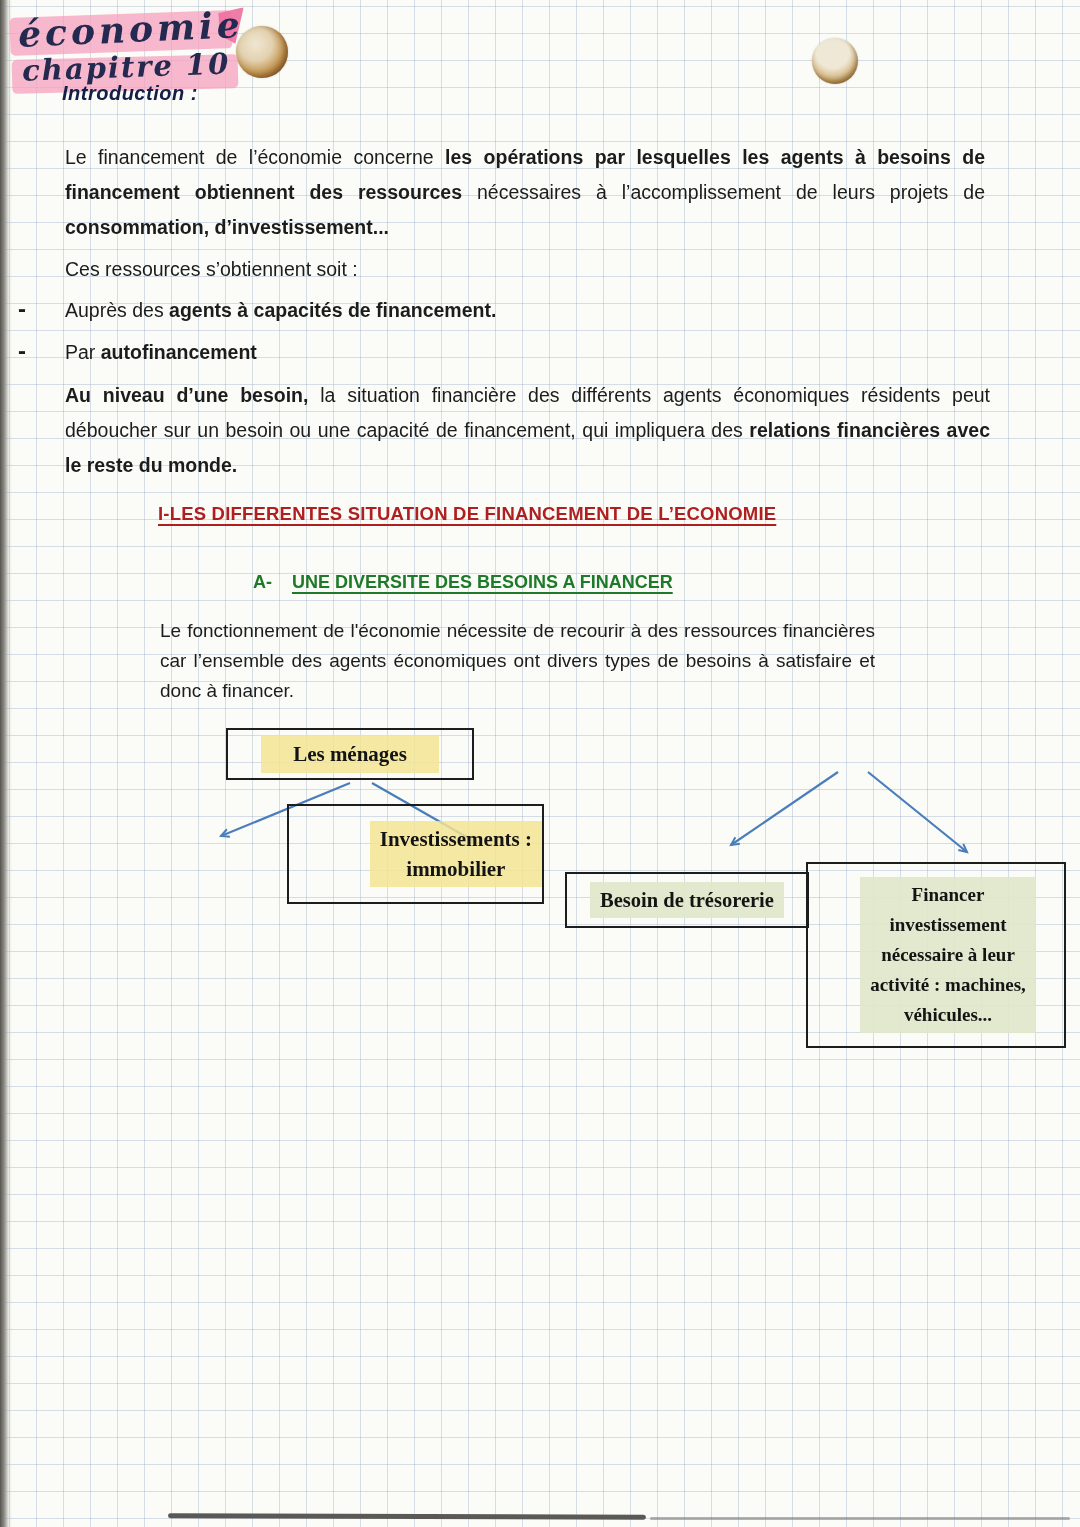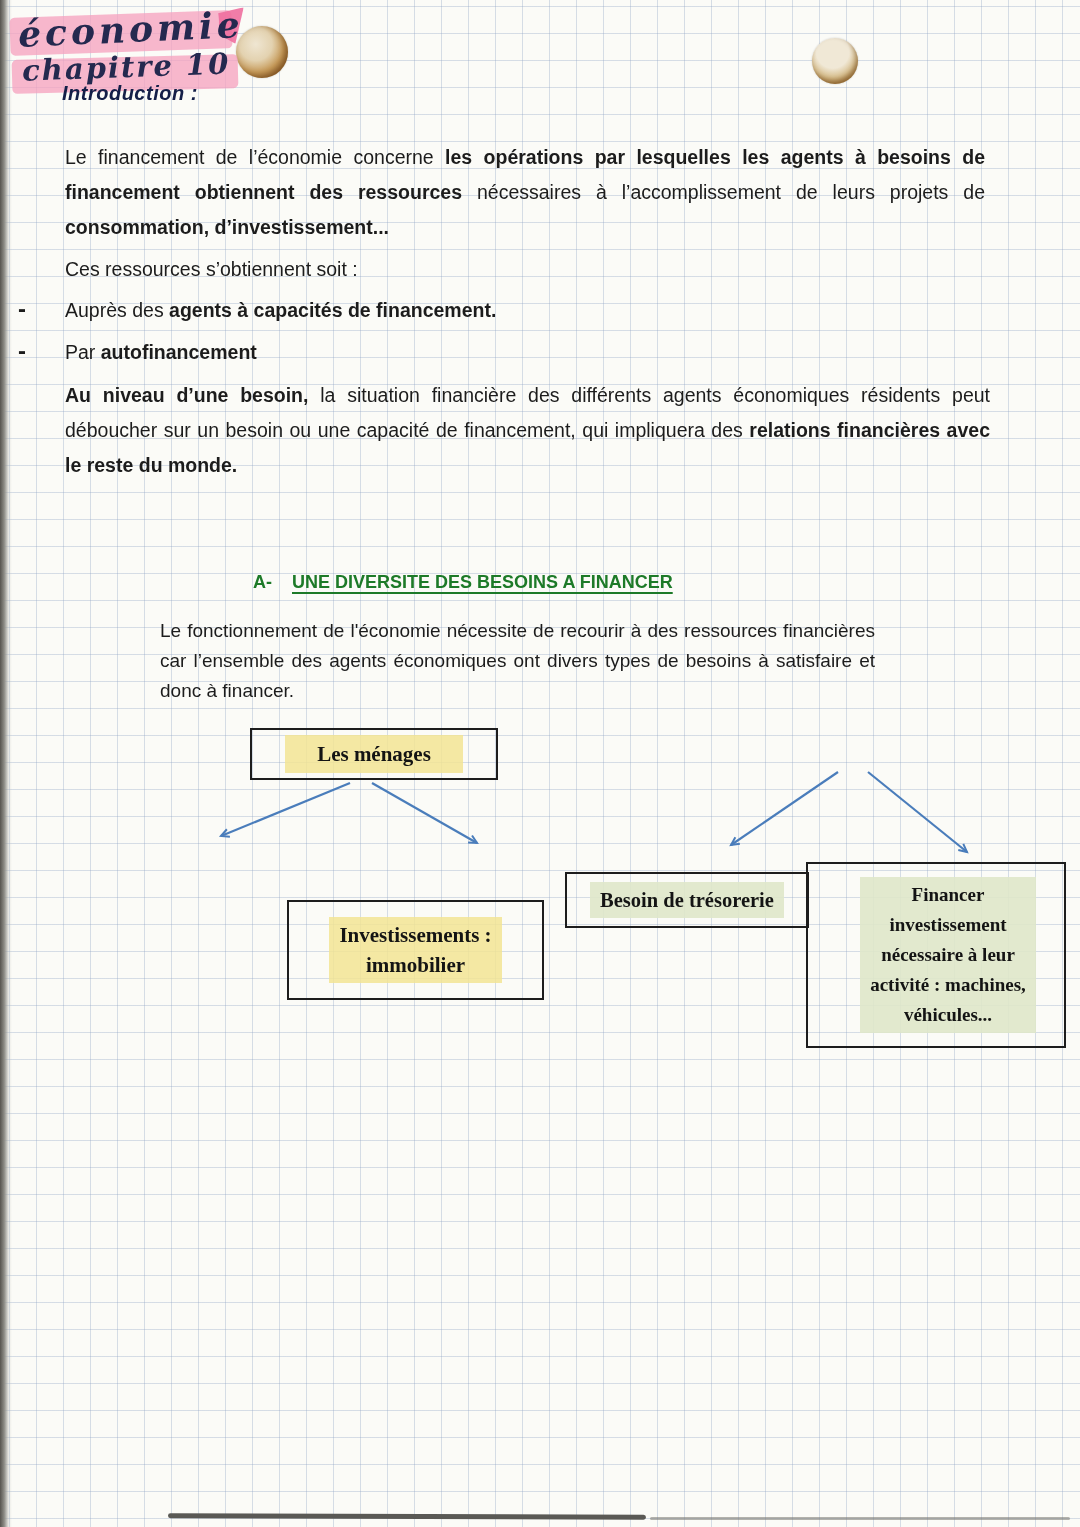--- a/index.html
+++ b/index.html
@@ -133,26 +133,26 @@
   .dbox .hl-txt{
     display:inline;
     white-space:pre-line;
     padding:3px 10px;
     line-height:30px;
     box-decoration-break:clone;
     -webkit-box-decoration-break:clone;
   }
   .hl-y{background:rgba(242,228,148,0.85);}
   .hl-g{background:rgba(223,231,201,0.9);}
-  .menages{left:226px;top:728px;width:244px;height:48px;font-size:21px;margin-left:24px;}
+  .menages{left:226px;top:728px;width:244px;height:48px;font-size:21px;}
   .menages .hl-txt{padding:4px 32px;}
   .entreprises{left:722px;top:726px;width:248px;height:46px;font-size:21px;}
   .entreprises .hl-txt{padding:4px 34px;}
   .biens{left:18px;top:845px;width:252px;height:102px;font-size:21px;}
-  .invest{left:287px;top:900px;width:253px;height:96px;font-size:21px;}
+  .invest{left:287px;top:804px;width:253px;height:96px;font-size:21px;justify-content:flex-end;}
   .tresorerie{left:565px;top:872px;width:240px;height:52px;font-size:20.5px;}
   .financer{left:806px;top:862px;width:232px;height:182px;font-size:19px;padding-left:24px;}
 </style>
 </head>
 <body>
 
 <div class="page">
 
   <div class="edge-left"></div>
   <div class="edge-bottom"></div>
@@ -175,20 +175,21 @@
     <span class="dash">-</span>
     <p><span>Auprès des </span><span class="b">agents à capacités de financement.</span></p>
   </div>
   <div class="bullet b2">
     <span class="dash">-</span>
     <p><span>Par </span><span class="b">autofinancement</span></p>
   </div>
 
   <p class="para p3"><span class="b">Au niveau d’une besoin,</span><span> la situation financière des différents agents économiques résidents peut déboucher sur un besoin ou une capacité de financement, qui impliquera des </span><span class="b">relations financières avec le reste du monde.</span></p>
 
+  <h2 class="h-red">I-LES DIFFERENTES SITUATION DE FINANCEMENT DE L’ECONOMIE</h2>
 
   <h3 class="h-green">
     <span class="prefix">A-</span><span class="underlined">UNE DIVERSITE DES BESOINS A FINANCER</span>
   </h3>
 
   <p class="para p4">Le fonctionnement de l'économie nécessite de recourir à des ressources financières car l’ensemble des agents économiques ont divers types de besoins à satisfaire et donc à financer.</p>
 
   <svg class="arrows" width="1080" height="1527" viewBox="0 0 1080 1527">
     <defs>
       <marker id="arw" markerWidth="14" markerHeight="14" refX="10" refY="6" orient="auto" markerUnits="userSpaceOnUse">

